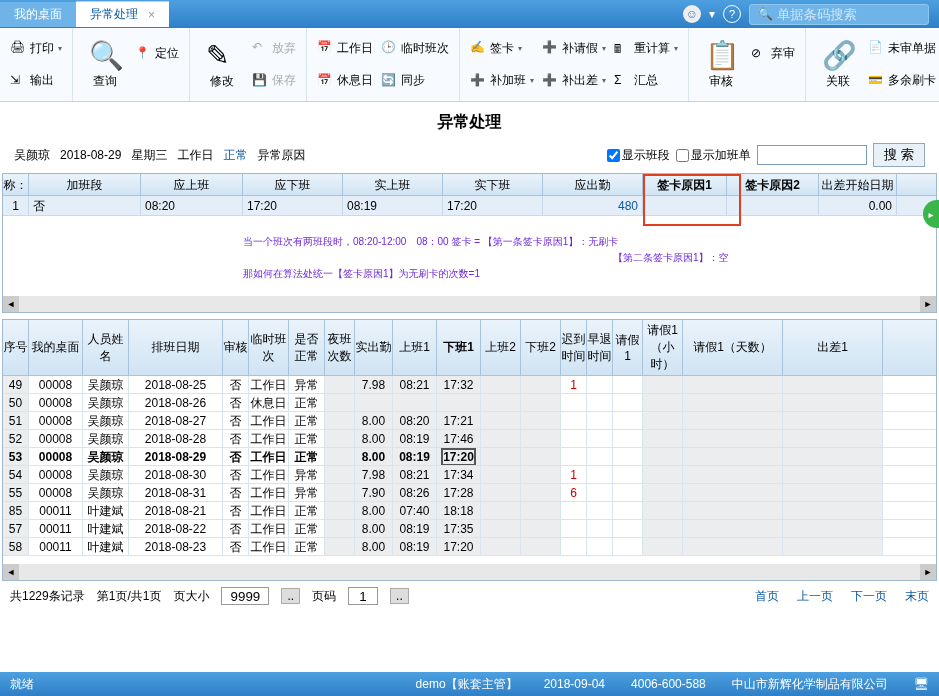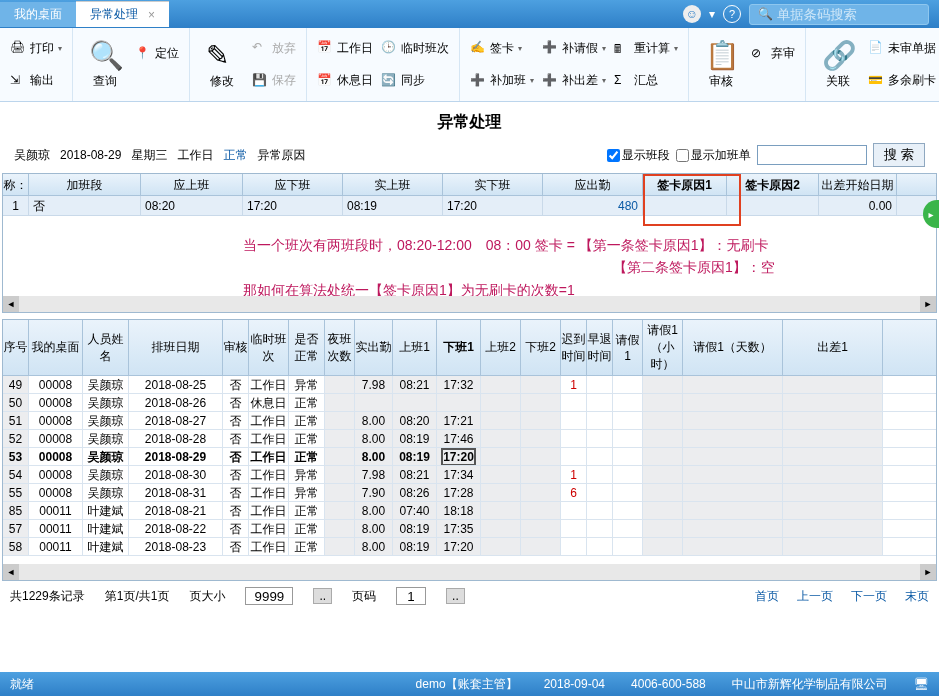--- a/index.html
+++ b/index.html
@@ -41,40 +41,40 @@
 .btn-search { border: 1px solid #8fa8c0; background: #e8f0f8; padding: 2px 10px; cursor: pointer; }
 
 
 .grid1-wrap { border: 1px solid #9fb9d0; margin: 0 2px; height: 140px; position: relative; }
 .grid1-head { background: linear-gradient(#eaf3fb, #d0e4f4); display: flex; height: 22px; border-bottom: 1px solid #a9c3da; }
 .gh { border-right: 1px solid #a9c3da; text-align: center; line-height: 22px; font-size: 12px; overflow: hidden; }
 .grid1-row { display: flex; height: 20px; background: #e4eef8; border-bottom: 1px solid #c9d9e9; }
 .gc { border-right: 1px solid #c9d9e9; line-height: 20px; text-align: center; font-size: 12px; overflow: hidden; }
 .red-box { border: 2px solid #e04020; position: absolute; }
 
-.note-text { font-size: 14px; color: #be185d; line-height: 1.6; padding-left: 240px; }
+.note-text { font-size: 10px; color: #6d28d9; line-height: 1.6; padding-left: 240px; }
 
 .hscroll { height: 16px; background: #e8e8e8; display: flex; align-items: center; position: absolute; bottom: 0; left: 0; right: 0; }
 .hscroll .arrow { width: 16px; height: 16px; background: #ccc; display: flex; align-items: center; justify-content: center; font-size: 9px; }
 .hscroll .track { flex: 1; background: #e0e0e0; }
 
 
 .grid2-wrap { border: 1px solid #9fb9d0; margin: 6px 2px 0; height: 262px; position: relative; display: flex; flex-direction: column; }
 .grid2-head { background: linear-gradient(#eaf3fb, #d0e4f4); display: flex; height: 56px; border-bottom: 1px solid #a9c3da; }
 .g2h { border-right: 1px solid #a9c3da; text-align: center; display: flex; align-items: center; justify-content: center; font-size: 12px; }
 .grid2-body { overflow: hidden; flex: 1; }
 .grid2-row { display: flex; height: 18px; border-bottom: 1px solid #d9e4ef; }
 .grid2-row.selrow { background: #fff; font-weight: bold; }
 .g2c { border-right: 1px solid #d9e4ef; line-height: 18px; text-align: center; font-size: 12px; overflow: hidden; background: #fff; }
 .g2c.gray { background: #ecedef; }
 .g2c.red { color: #c00; }
 .cell-box { border: 2px solid #555; margin: -1px; }
 
 
-.pager { display: flex; align-items: center; padding: 6px 10px; gap: 20px; font-size: 12px; }
+.pager { display: flex; align-items: center; padding: 6px 10px; gap: 12px; font-size: 12px; }
 .pager .inp { width: 48px; border: 1px solid #999; height: 18px; text-align: center; }
 .pager .dots { background: #ddd; border: 1px solid #aaa; padding: 0 5px; cursor: pointer; }
 .pager-right { margin-left: auto; display: flex; gap: 18px; color: #0b5aa5; }
 
 
 .statusbar { position: absolute; bottom: 0; left: 0; right: 0; height: 24px; background: linear-gradient(#4da0e0, #2e7fc7); color: #fff; display: flex; align-items: center; padding: 0 10px; font-size: 12px; }
 .statusbar .sb-right { margin-left: auto; display: flex; gap: 26px; align-items: center; }
 
 
 .side-tab { position: absolute; right: 0; top: 200px; width: 16px; height: 28px; background: #3ab54a; border-radius: 14px 0 0 14px; color: #fff; display: flex; align-items: center; justify-content: center; font-size: 10px; }

